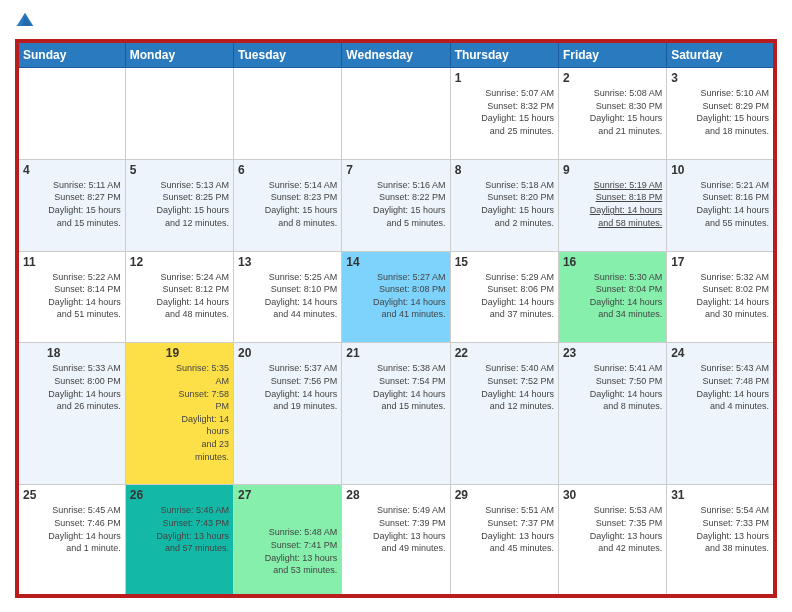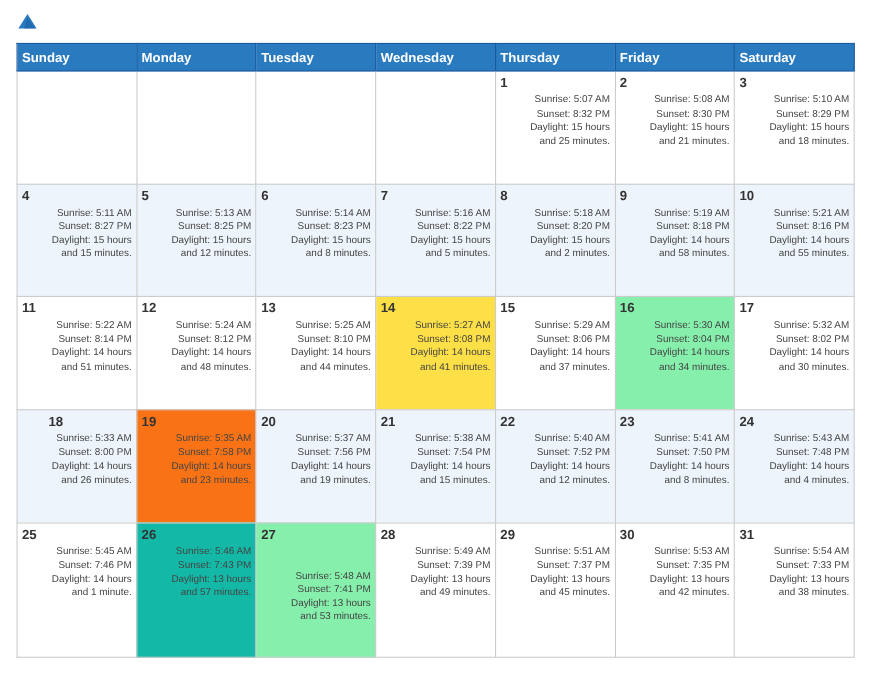--- a/index.html
+++ b/index.html
@@ -50,21 +50,21 @@
       font-weight: normal;
       color: #333;
       line-height: 1.1;
     }
     .subtitle {
       font-size: 16px;
       color: #555;
     }
     .calendar {
       flex: 1;
-      border: 1px solid #b91c1c;
+      border: 4px solid #b91c1c;
       border-collapse: collapse;
       width: 100%;
       table-layout: fixed;
     }
     .calendar th {
       background-color: #2a7abf;
       color: white;
       font-size: 12px;
       font-weight: bold;
       padding: 5px 4px;
@@ -201,21 +201,21 @@
           </td>
           <td style="background: rgb(238, 244, 251);">
             <span class="day-number">8</span>
             <div class="day-info" style="white-space: pre-line;">Sunrise: 5:18 AM
 Sunset: 8:20 PM
 Daylight: 15 hours
 and 2 minutes.</div>
           </td>
           <td style="background: rgb(238, 244, 251);">
             <span class="day-number">9</span>
-            <div class="day-info" style="white-space: pre-line;">Sunrise: 5:19 AM
+            <div class="day-info" style="white-space: pre-line; text-decoration: underline;">Sunrise: 5:19 AM
 Sunset: 8:18 PM
 Daylight: 14 hours
 and 58 minutes.</div>
           </td>
           <td style="background: rgb(238, 244, 251);">
             <span class="day-number">10</span>
             <div class="day-info" style="white-space: pre-line;">Sunrise: 5:21 AM
 Sunset: 8:16 PM
 Daylight: 14 hours
 and 55 minutes.</div>
@@ -236,21 +236,21 @@
 Daylight: 14 hours
 and 48 minutes.</div>
           </td>
           <td style="background: rgb(255, 255, 255);">
             <span class="day-number">13</span>
             <div class="day-info" style="white-space: pre-line;">Sunrise: 5:25 AM
 Sunset: 8:10 PM
 Daylight: 14 hours
 and 44 minutes.</div>
           </td>
-          <td style="background: #fde047;">
+          <td style="background: #7dd3fc;">
             <span class="day-number">14</span>
             <div class="day-info" style="white-space: pre-line;">Sunrise: 5:27 AM
 Sunset: 8:08 PM
 Daylight: 14 hours
 and 41 minutes.</div>
           </td>
           <td style="background: rgb(255, 255, 255);">
             <span class="day-number">15</span>
             <div class="day-info" style="white-space: pre-line;">Sunrise: 5:29 AM
 Sunset: 8:06 PM
@@ -273,21 +273,21 @@
           </td>
         </tr>
         <tr>
           <td style="background: rgb(238, 244, 251); padding-left: 28px;">
             <span class="day-number">18</span>
             <div class="day-info" style="white-space: pre-line;">Sunrise: 5:33 AM
 Sunset: 8:00 PM
 Daylight: 14 hours
 and 26 minutes.</div>
           </td>
-          <td style="background: #f97316;">
+          <td style="background: #fde047; padding-left: 40px;">
             <span class="day-number">19</span>
             <div class="day-info" style="white-space: pre-line;">Sunrise: 5:35 AM
 Sunset: 7:58 PM
 Daylight: 14 hours
 and 23 minutes.</div>
           </td>
           <td style="background: rgb(238, 244, 251);">
             <span class="day-number">20</span>
             <div class="day-info" style="white-space: pre-line;">Sunrise: 5:37 AM
 Sunset: 7:56 PM

